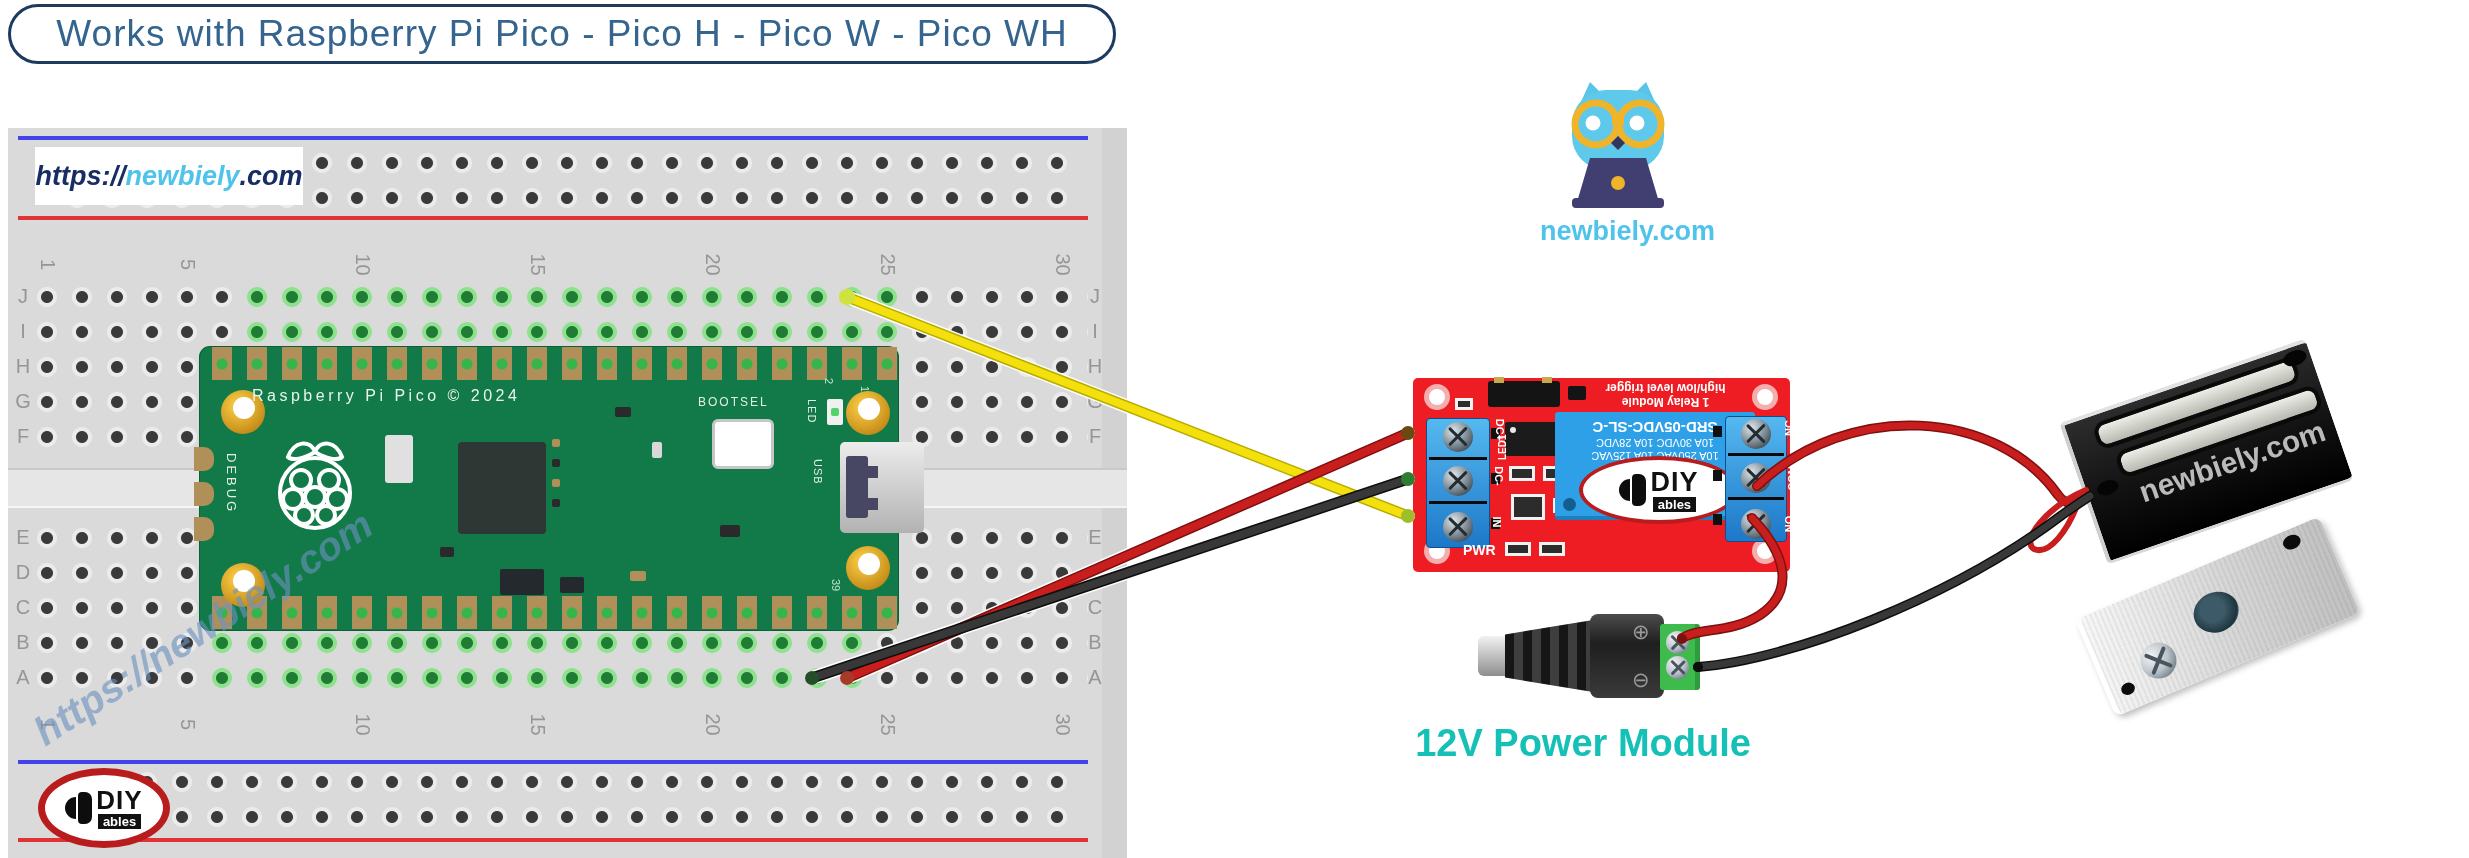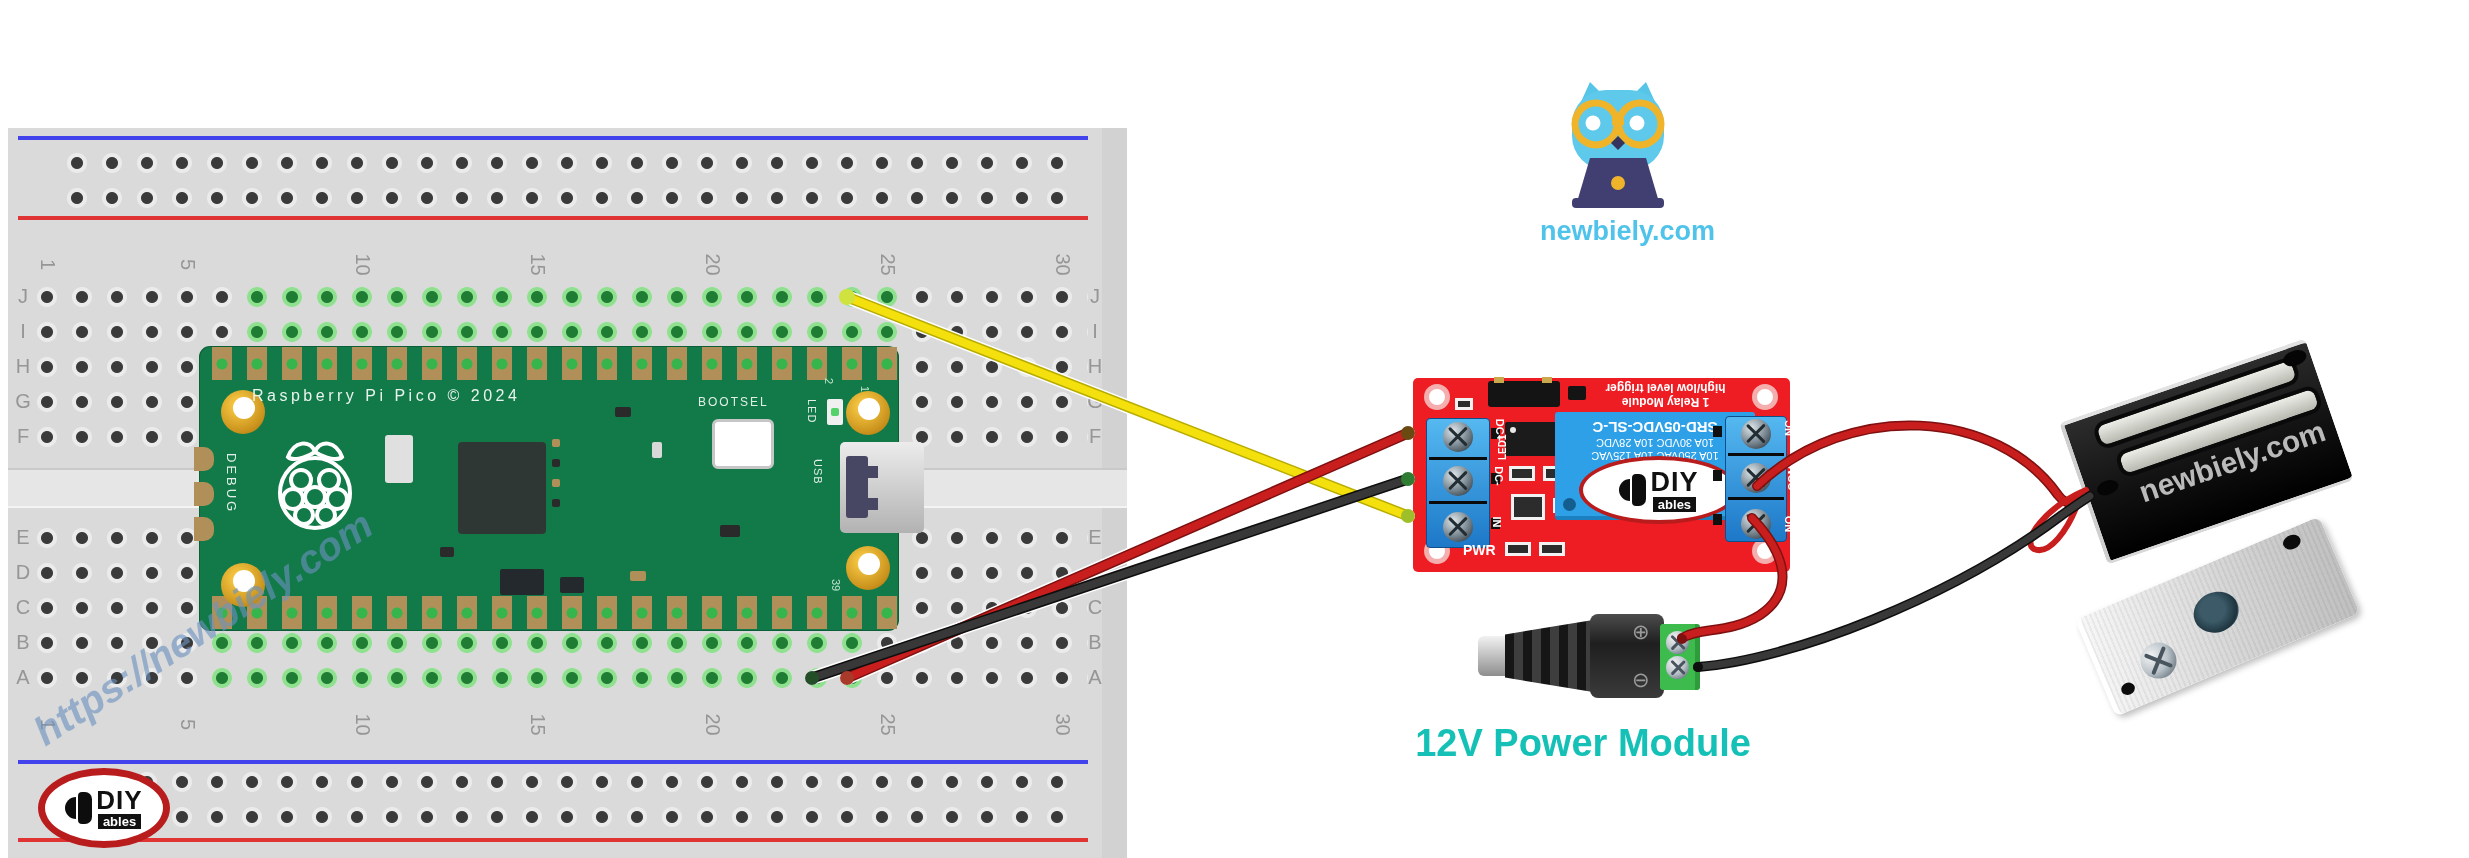--- a/index.html
+++ b/index.html
@@ -140,27 +140,35 @@
   .psm{position:absolute;background:#0c0c0c;border-radius:50%;}
 
   
   svg.wires{position:absolute;left:0;top:0;pointer-events:none;}
 </style>
 </head>
 <body>
 
 <div class="stage">
 
+  <div class="banner">
+    <span>Works with Raspberry Pi Pico - Pico H - Pico W - Pico WH</span>
+  </div>
 
   <div class="breadboard">
     <div class="bb-edge-r"></div>
     <div class="rail blue" style="top:8px;"></div>
     <div class="holes" style="left:52px;top:18px;width:1015px;height:70px;"></div>
     <div class="rail red" style="top:88px;"></div>
 
+    <div class="url-label">
+      <span style="color:#172d63;">https://</span>
+        <span style="color:#4fc3ea;">newbiely</span>
+        <span style="color:#172d63;">.com</span>
+    </div>
 
     <span class="bb-num" style="left:24px;top:125px;">1</span>
     <span class="bb-num" style="left:164px;top:125px;">5</span>
     <span class="bb-num" style="left:339px;top:125px;">10</span>
     <span class="bb-num" style="left:514px;top:125px;">15</span>
     <span class="bb-num" style="left:689px;top:125px;">20</span>
     <span class="bb-num" style="left:864px;top:125px;">25</span>
     <span class="bb-num" style="left:1039px;top:125px;">30</span>
 
     <div class="holes" style="left:22px;top:152px;width:1058px;height:175px;"></div>

